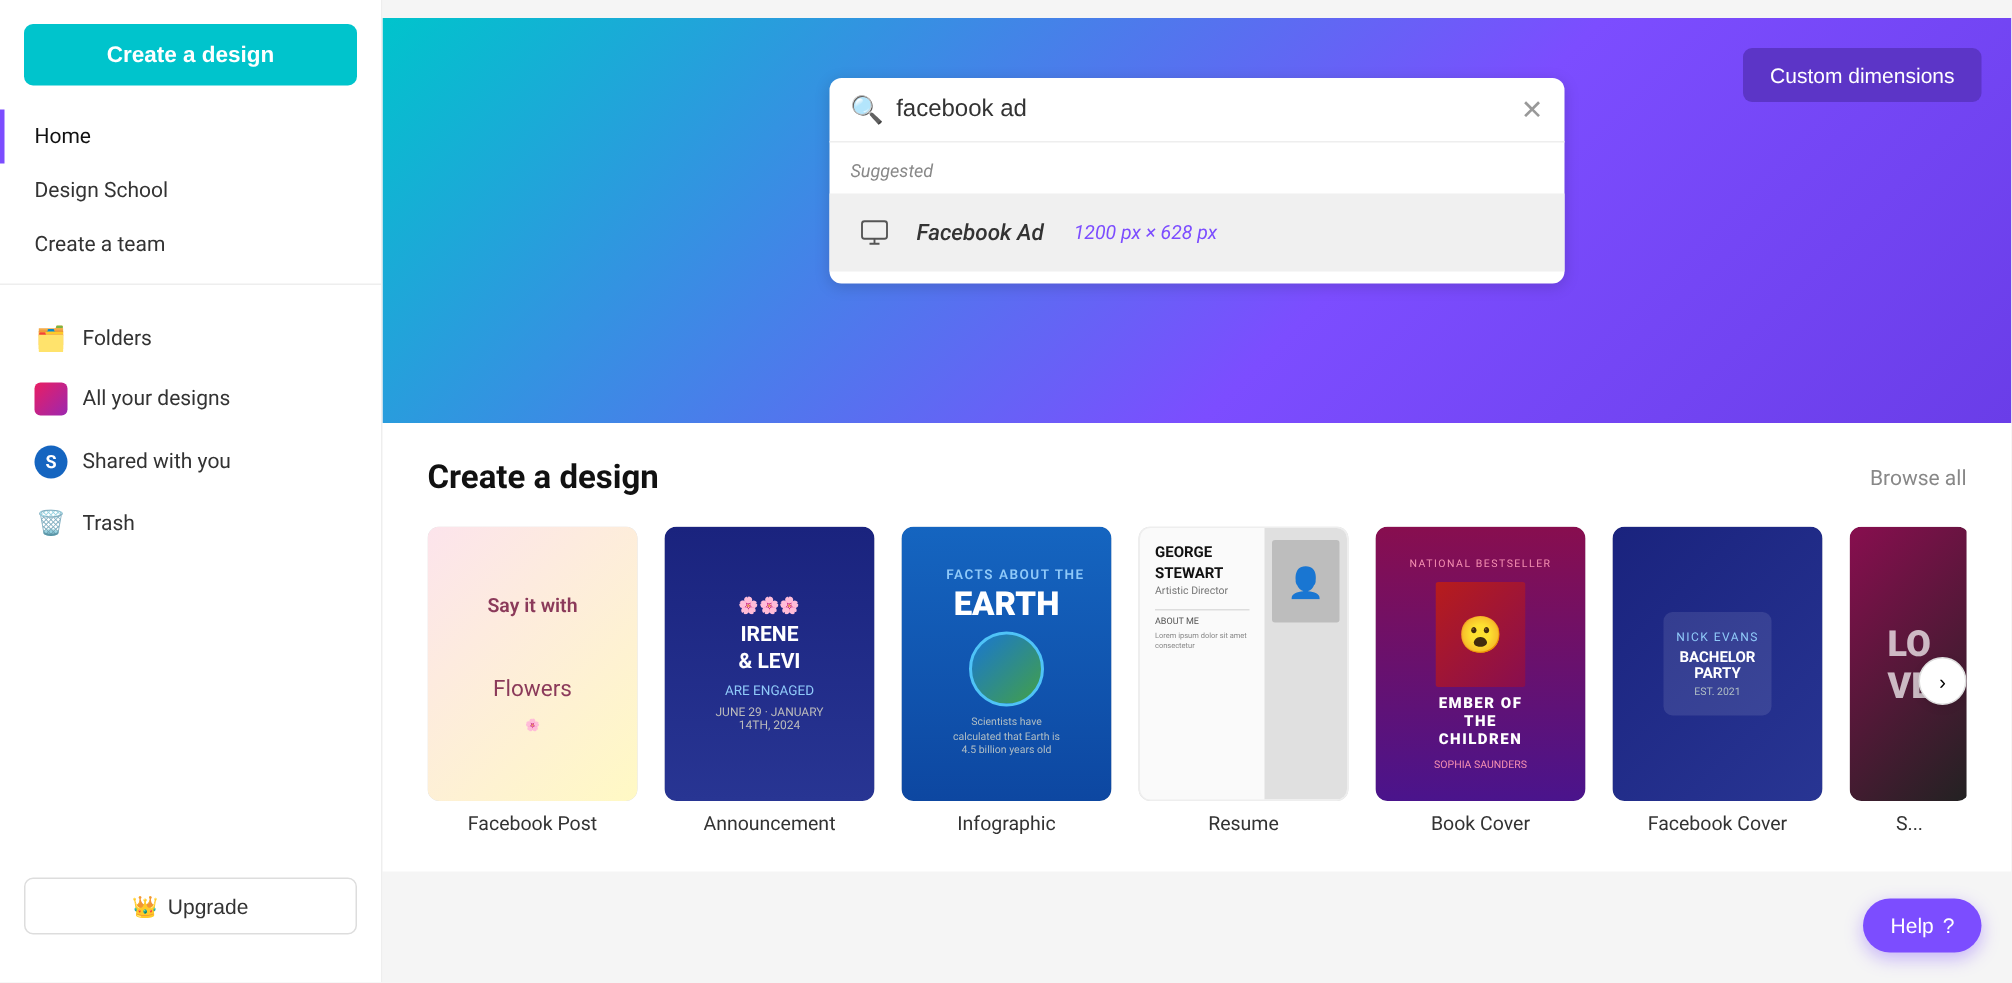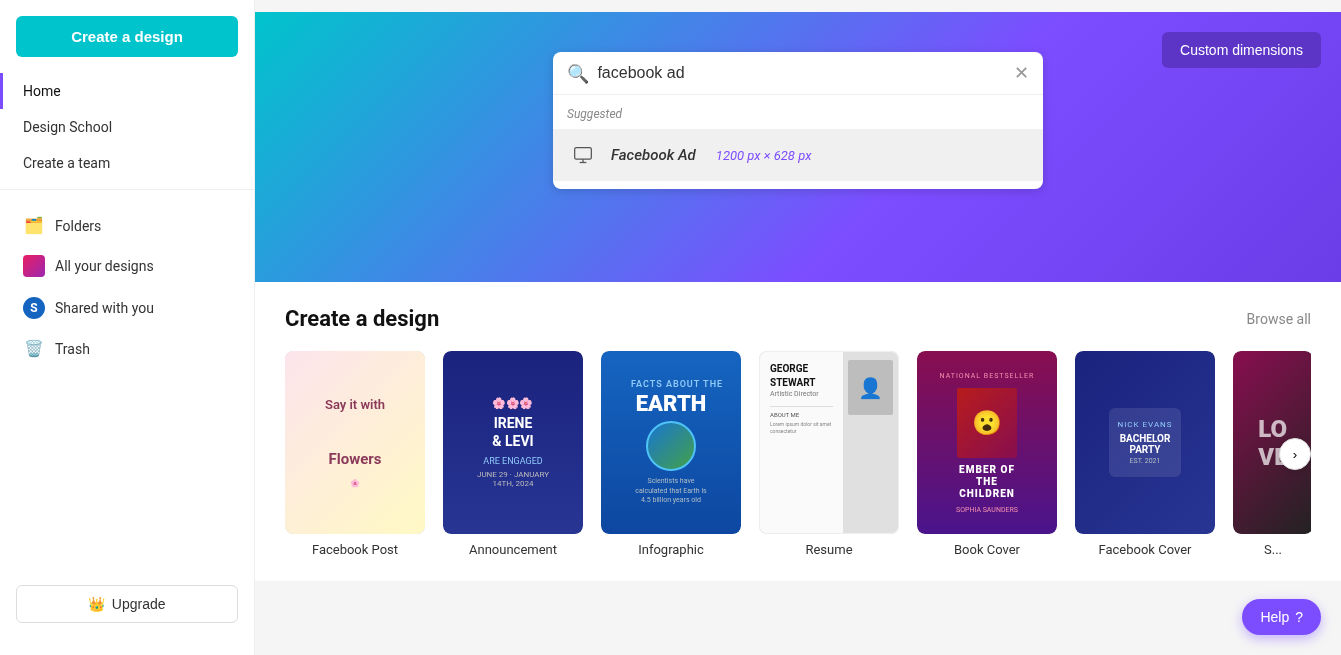--- a/index.html
+++ b/index.html
@@ -369,21 +369,21 @@
       <h2 class="designs-title">Create a design</h2>
       <a class="browse-all">Browse all</a>
     </div>
     <div class="templates-row">
 
       <div class="template-card">
         <div class="template-thumb">
           <div style="width:100%;height:100%;background:linear-gradient(135deg,#fce4ec,#fff9c4);display:flex;align-items:center;justify-content:center;padding:12px;text-align:center;border-radius:8px;">
             <div style="font-size:10px;color:#c06080;line-height:1.4;">
               <div style="font-size:13px;font-weight:600;color:#8b3a5a;margin-bottom:4px;">Say it with</div>
-              <div style="font-size:15px;font-weight:700;color:#8b3a5a;margin-top:34px;">Flowers</div>
+              <div style="font-size:15px;font-weight:400;color:#8b3a5a;margin-top:34px;">Flowers</div>
               <div style="font-size:8px;color:#999;margin-top:8px;">🌸</div>
             </div>
           </div>
         </div>
         <span class="template-label">Facebook Post</span>
       </div>
 
       <div class="template-card">
         <div class="template-thumb">
           <div style="width:100%;height:100%;background:linear-gradient(180deg,#1a237e,#283593);display:flex;flex-direction:column;align-items:center;justify-content:center;padding:14px;text-align:center;border-radius:8px;">

